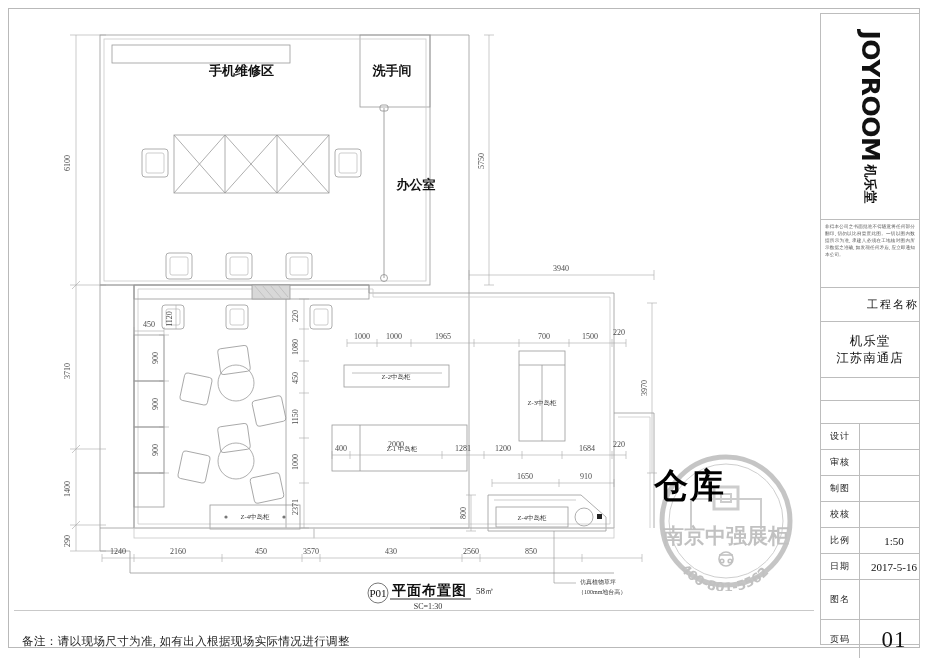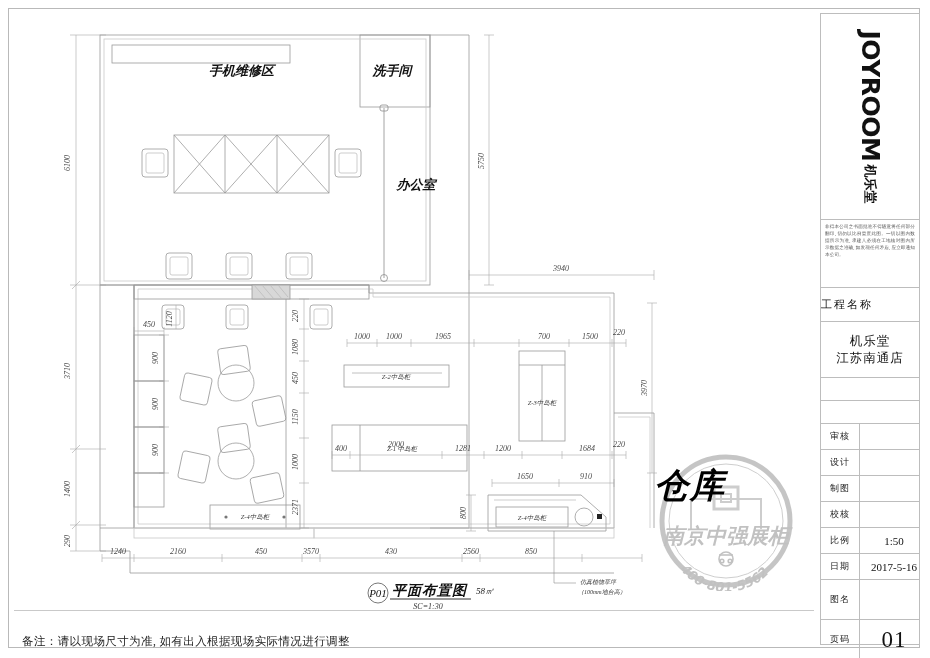--- a/index.html
+++ b/index.html
@@ -1,20 +1,20 @@
 <!DOCTYPE html>
 <html><head>
 <meta charset="utf-8">
 <style>
   html,body{margin:0;padding:0;background:#ffffff;}
   body{width:930px;height:658px;position:relative;overflow:hidden;
        font-family:"Liberation Serif","DejaVu Serif",serif;color:#1a1a1a;}
   .sheet{position:absolute;left:0;top:0;width:930px;height:658px;background:#fff;}
   .outer-border{position:absolute;left:8px;top:8px;width:912px;height:640px;border:1px solid #b9b9b9;box-sizing:border-box;}
-  .drawing-area{position:absolute;left:14px;top:13px;width:800px;height:632px;font-style:italic;}
+  .drawing-area{position:absolute;left:14px;top:13px;width:800px;height:632px;}
   svg.plan{position:absolute;left:0;top:0;}
   text{font-family:"Liberation Serif","DejaVu Serif",serif;fill:#3b3b3b;}
   .dimtxt{font-size:8px;fill:#4a4a4a;}
   .roomtxt{font-size:13px;fill:#111;font-weight:bold;}
   .cabtxt{font-size:6.5px;fill:#333;}
   .notetxt{font-size:6px;fill:#333;}
 
   
   .titleblock{position:absolute;left:820px;top:13px;width:100px;height:632px;
               border:1px solid #bdbdbd;box-sizing:border-box;background:#fff;}
@@ -22,21 +22,21 @@
   .logo-rot{position:absolute;left:50%;top:50%;transform:translate(-50%,-50%) rotate(90deg);
             white-space:nowrap;display:flex;align-items:center;gap:3px;}
   .logo-main{font-family:"DejaVu Sans","Liberation Sans",sans-serif;font-weight:bold;
              font-size:25px;letter-spacing:-0.5px;color:#111;}
   .logo-cn{font-family:"DejaVu Sans","Liberation Sans",sans-serif;font-weight:bold;
            font-size:13px;color:#111;letter-spacing:0px;}
   .tb-disclaimer{height:68px;border-bottom:1px solid #bdbdbd;padding:4px 4px 0 4px;box-sizing:border-box;}
   .tb-disclaimer p{margin:0;font-size:4.6px;line-height:1.5;color:#555;
                    text-align:justify;letter-spacing:0.1px;}
   .tb-row{border-bottom:1px solid #bdbdbd;display:flex;align-items:center;box-sizing:border-box;}
-  .tb-head{height:34px;justify-content:flex-start;font-size:11px;color:#111;letter-spacing:2px;}
+  .tb-head{height:34px;justify-content:flex-end;font-size:11px;color:#111;letter-spacing:2px;}
   .tb-project{height:56px;flex-direction:column;justify-content:center;align-items:center;}
   .tb-project div{font-size:12.5px;color:#111;line-height:1.35;letter-spacing:1px;}
   .tb-blank{height:23px;}
   .tb-cell-l{width:38px;min-width:38px;height:100%;display:flex;align-items:center;
              justify-content:center;border-right:1px solid #bdbdbd;font-size:9px;color:#222;letter-spacing:1px;}
   .tb-cell-r{flex:1;height:100%;display:flex;align-items:center;justify-content:center;
              font-size:11px;color:#111;margin-left:9px;}
   .h26{height:26px;} .h40{height:40px;align-items:center;}
   .big{font-size:23px;letter-spacing:1px;}
 
@@ -373,25 +373,25 @@
 
     <div class="tb-row tb-project">
       <div>机乐堂</div>
       <div>江苏南通店</div>
     </div>
 
     <div class="tb-row tb-blank"></div>
     <div class="tb-row tb-blank"></div>
 
     <div class="tb-row h26">
+      <div class="tb-cell-l">设计</div>
+      <div class="tb-cell-r"></div>
+    </div>
+    <div class="tb-row h26">
       <div class="tb-cell-l">审核</div>
-      <div class="tb-cell-r"></div>
-    </div>
-    <div class="tb-row h26">
-      <div class="tb-cell-l">设计</div>
       <div class="tb-cell-r"></div>
     </div>
     <div class="tb-row h26">
       <div class="tb-cell-l">制图</div>
       <div class="tb-cell-r"></div>
     </div>
     <div class="tb-row h26">
       <div class="tb-cell-l">校核</div>
       <div class="tb-cell-r"></div>
     </div>

